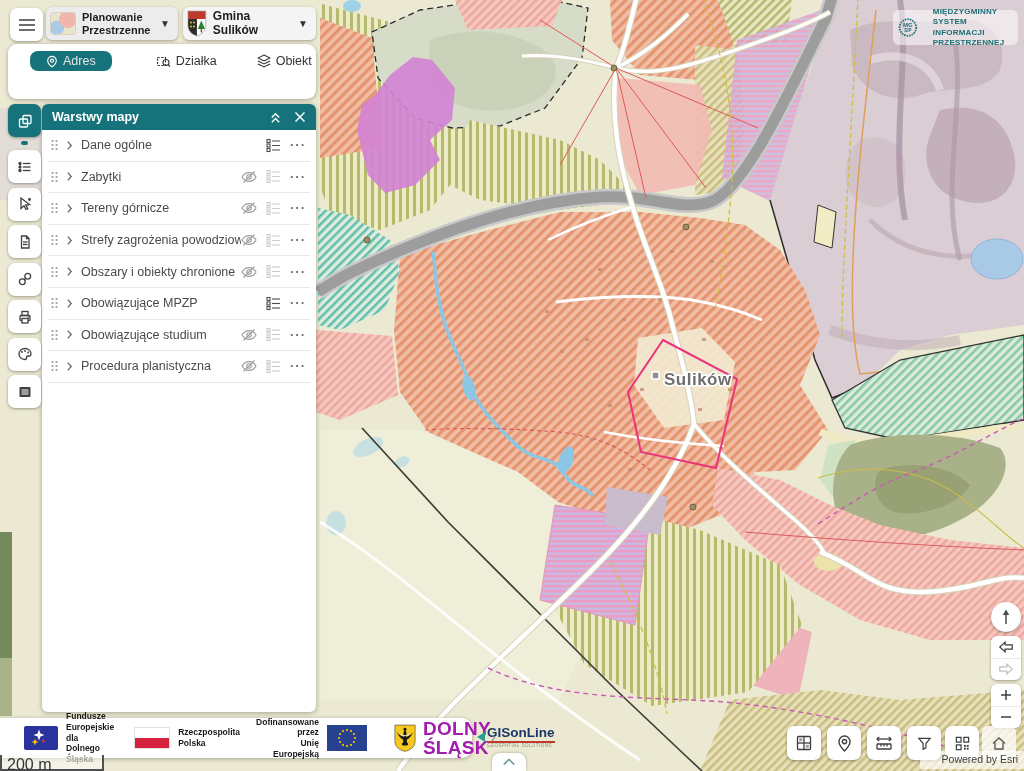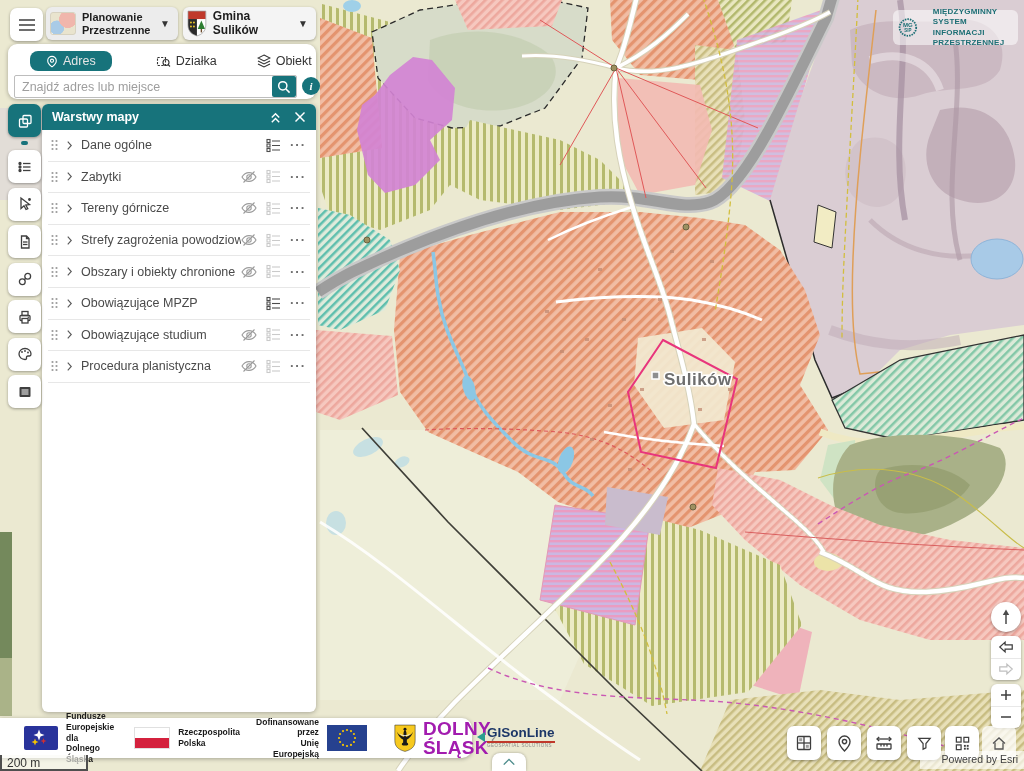--- a/index.html
+++ b/index.html
@@ -104,23 +104,23 @@
   .region-txt{font-size:19px;font-weight:700;color:#a21caf;line-height:1.02;letter-spacing:.3px;}
   .fchev{margin-left:auto;margin-right:7px;color:#888;font-size:15px;cursor:pointer;}
   .gisonline{position:absolute;left:477px;top:726px;display:flex;align-items:center;cursor:pointer;}
   .gis-arrow{width:0;height:0;border-top:5px solid transparent;border-bottom:5px solid transparent;
      border-right:8px solid #2a9d8f;margin-right:2px;}
   .gis-name{font-size:13.5px;font-weight:800;color:#1c3667;border-bottom:2px solid #c0392b;line-height:1.1;}
   .gis-sub{font-size:4.5px;color:#8a8a8a;letter-spacing:.5px;}
   .chevup-pill{position:absolute;left:492px;top:753px;width:34px;height:18px;background:#fff;
      border-radius:8px 8px 0 0;box-shadow:0 0 3px rgba(0,0,0,.3);display:flex;align-items:center;
      justify-content:center;cursor:pointer;}
-  .scalebar{position:absolute;left:0;top:755px;width:88px;height:16px;background:rgba(250,250,245,.6);
+  .scalebar{position:absolute;left:0;top:755px;width:104px;height:16px;background:rgba(250,250,245,.6);
      border-left:2px solid #4f4f4f;border-right:2px solid #4f4f4f;border-bottom:2px solid #4f4f4f;
-     font-size:12px;color:#333;padding:1px 0 0 5px;}
+     font-size:16px;color:#333;padding:1px 0 0 5px;}
 </style>
 </head>
 <body>
 
 <div class="app">
 
   <svg class="map-svg" width="1024" height="771" viewBox="0 0 1024 771">
     <defs>
       <pattern id="pSalmon" width="7" height="7" patternUnits="userSpaceOnUse" patternTransform="rotate(45)">
         <rect width="7" height="7" fill="#f1bda4"></rect>
@@ -374,32 +374,20 @@
         <svg width="14" height="14" viewBox="0 0 14 14">
           <g stroke="#333" stroke-width="1.1" fill="none">
             <path d="M7,1 L13,4 L7,7 L1,4 Z"></path>
               <polyline points="1,7 7,10 13,7"></polyline>
               <polyline points="1,10 7,13 13,10"></polyline>
             </g>
         </svg>
         <span>Obiekt</span>
       </div>
     </div>
-    <div class="search-row">
-      <input type="text" placeholder="Znajdź adres lub miejsce" style="">
-      <div class="search-go">
-        <svg width="14" height="14" viewBox="0 0 15 15">
-          <g stroke="#fff" stroke-width="1.6" fill="none">
-            <circle cx="6.2" cy="6.2" r="4.4"></circle>
-              <line x1="9.6" y1="9.6" x2="13.5" y2="13.5"></line>
-            </g>
-        </svg>
-      </div>
-      <div class="info-btn">i</div>
-    </div>
   </div>
 
   <div class="layers-panel">
     <div class="lp-head">
       <span class="lp-title">Warstwy mapy</span>
       <span class="hicons">
         <svg width="13" height="13" viewBox="0 0 14 14">
           <g stroke="#fff" stroke-width="1.5" fill="none">
             <polyline points="3,7 7,3 11,7"></polyline>
               <polyline points="3,12 7,8 11,12"></polyline>

